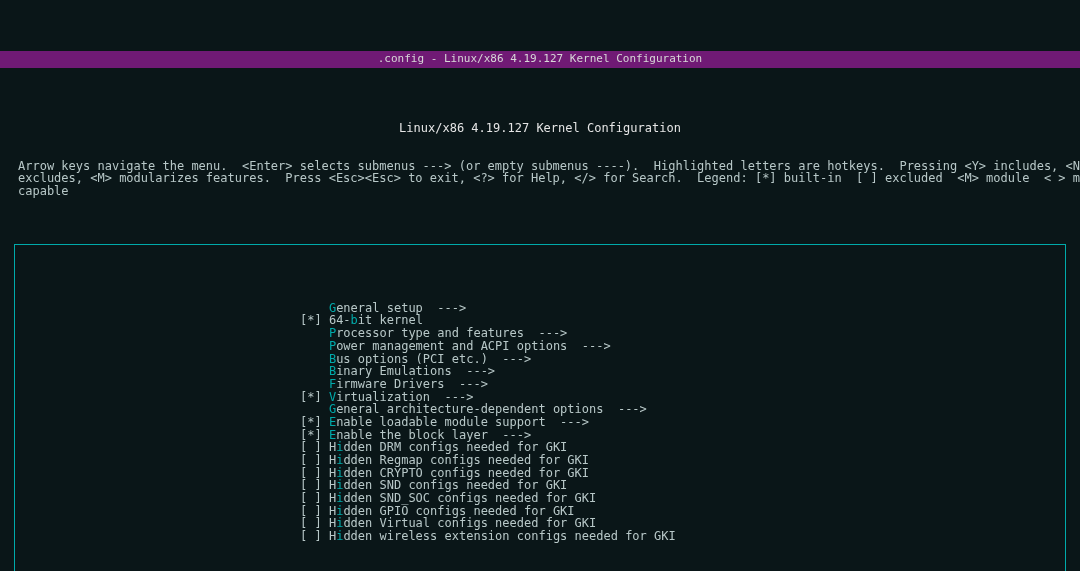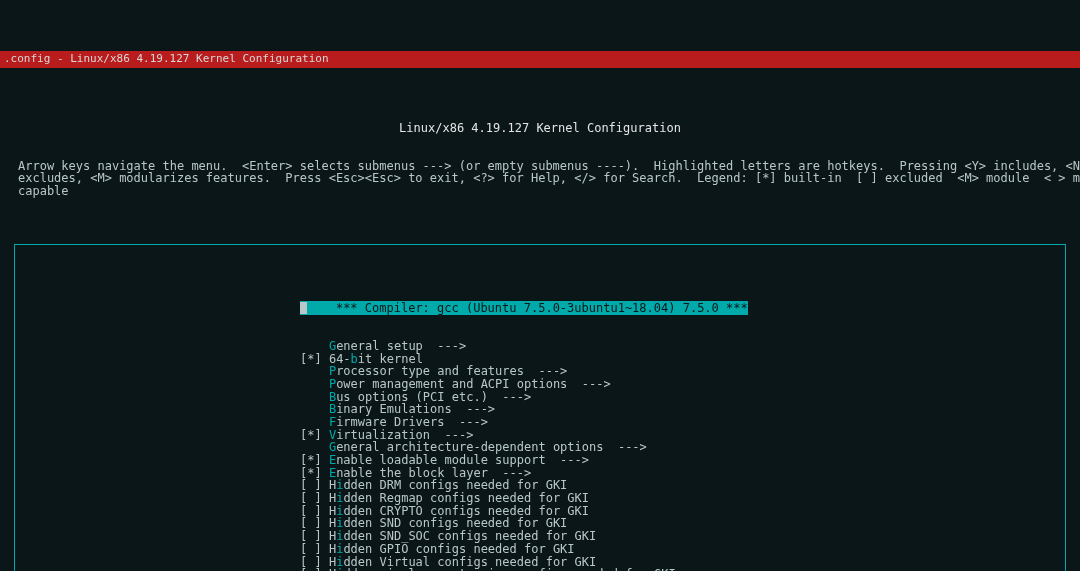--- a/index.html
+++ b/index.html
@@ -8,25 +8,26 @@
     font-size: 12px;
     line-height: 12.7px;
     background: #0a1618;
     color: #b8c8c8;
     width: 1080px;
     height: 571px;
     overflow: hidden;
     white-space: pre;
   }
   .titlebar {
-    background: #b91c1c;
+    background: #701a75;
     color: #d8d8d8;
     padding: 2px 4px;
     font-size: 11px;
     height: 17px;
+    text-align: center;
   }
   .content {
     padding: 3px 6px 0 6px;
   }
   .header-title {
     text-align: center;
     color: #e5e5e5;
   }
   .help-text {
     color: #b8c8c8;
@@ -69,21 +70,20 @@
 <div class="titlebar">.config - Linux/x86 4.19.127 Kernel Configuration</div>
 
 <div class="content">
   <div class="header-title">Linux/x86 4.19.127 Kernel Configuration</div>
   <div class="help-text">Arrow keys navigate the menu.  &lt;Enter&gt; selects submenus ---&gt; (or empty submenus ----).  Highlighted letters are hotkeys.  Pressing &lt;Y&gt; includes, &lt;N&gt;
 excludes, &lt;M&gt; modularizes features.  Press &lt;Esc&gt;&lt;Esc&gt; to exit, &lt;?&gt; for Help, &lt;/&gt; for Search.  Legend: [*] built-in  [ ] excluded  &lt;M&gt; module  &lt; &gt; module
 capable</div>
 
   <div class="outer-box">
     <div class="menu-area">
-      <span class="menu-line"><span class="selected-row"><span class="cursor"> </span><span>    </span><span>*** Compiler: gcc (Ubuntu 7.5.0-3ubuntu1~18.04) 7.5.0 ***</span></span></span>
       <div id="menu-items"><span class="menu-line"><span>    </span><span class="hl">G</span><span>eneral setup  ---&gt;</span></span><span class="menu-line"><span>[*] </span><span>64-</span><span class="hl">b</span><span>it kernel</span></span><span class="menu-line"><span>    </span><span class="hl">P</span><span>rocessor type and features  ---&gt;</span></span><span class="menu-line"><span>    </span><span class="hl">P</span><span>ower management and ACPI options  ---&gt;</span></span><span class="menu-line"><span>    </span><span class="hl">B</span><span>us options (PCI etc.)  ---&gt;</span></span><span class="menu-line"><span>    </span><span class="hl">B</span><span>inary Emulations  ---&gt;</span></span><span class="menu-line"><span>    </span><span class="hl">F</span><span>irmware Drivers  ---&gt;</span></span><span class="menu-line"><span>[*] </span><span class="hl">V</span><span>irtualization  ---&gt;</span></span><span class="menu-line"><span>    </span><span class="hl">G</span><span>eneral architecture-dependent options  ---&gt;</span></span><span class="menu-line"><span>[*] </span><span class="hl">E</span><span>nable loadable module support  ---&gt;</span></span><span class="menu-line"><span>[*] </span><span class="hl">E</span><span>nable the block layer  ---&gt;</span></span><span class="menu-line"><span>[ ] </span><span>H</span><span class="hl">i</span><span>dden DRM configs needed for GKI</span></span><span class="menu-line"><span>[ ] </span><span>H</span><span class="hl">i</span><span>dden Regmap configs needed for GKI</span></span><span class="menu-line"><span>[ ] </span><span>H</span><span class="hl">i</span><span>dden CRYPTO configs needed for GKI</span></span><span class="menu-line"><span>[ ] </span><span>H</span><span class="hl">i</span><span>dden SND configs needed for GKI</span></span><span class="menu-line"><span>[ ] </span><span>H</span><span class="hl">i</span><span>dden SND_SOC configs needed for GKI</span></span><span class="menu-line"><span>[ ] </span><span>H</span><span class="hl">i</span><span>dden GPIO configs needed for GKI</span></span><span class="menu-line"><span>[ ] </span><span>H</span><span class="hl">i</span><span>dden Virtual configs needed for GKI</span></span><span class="menu-line"><span>[ ] </span><span>H</span><span class="hl">i</span><span>dden wireless extension configs needed for GKI</span></span></div>
       
     </div>
 
     
   </div>
 </div>
 
 
 

